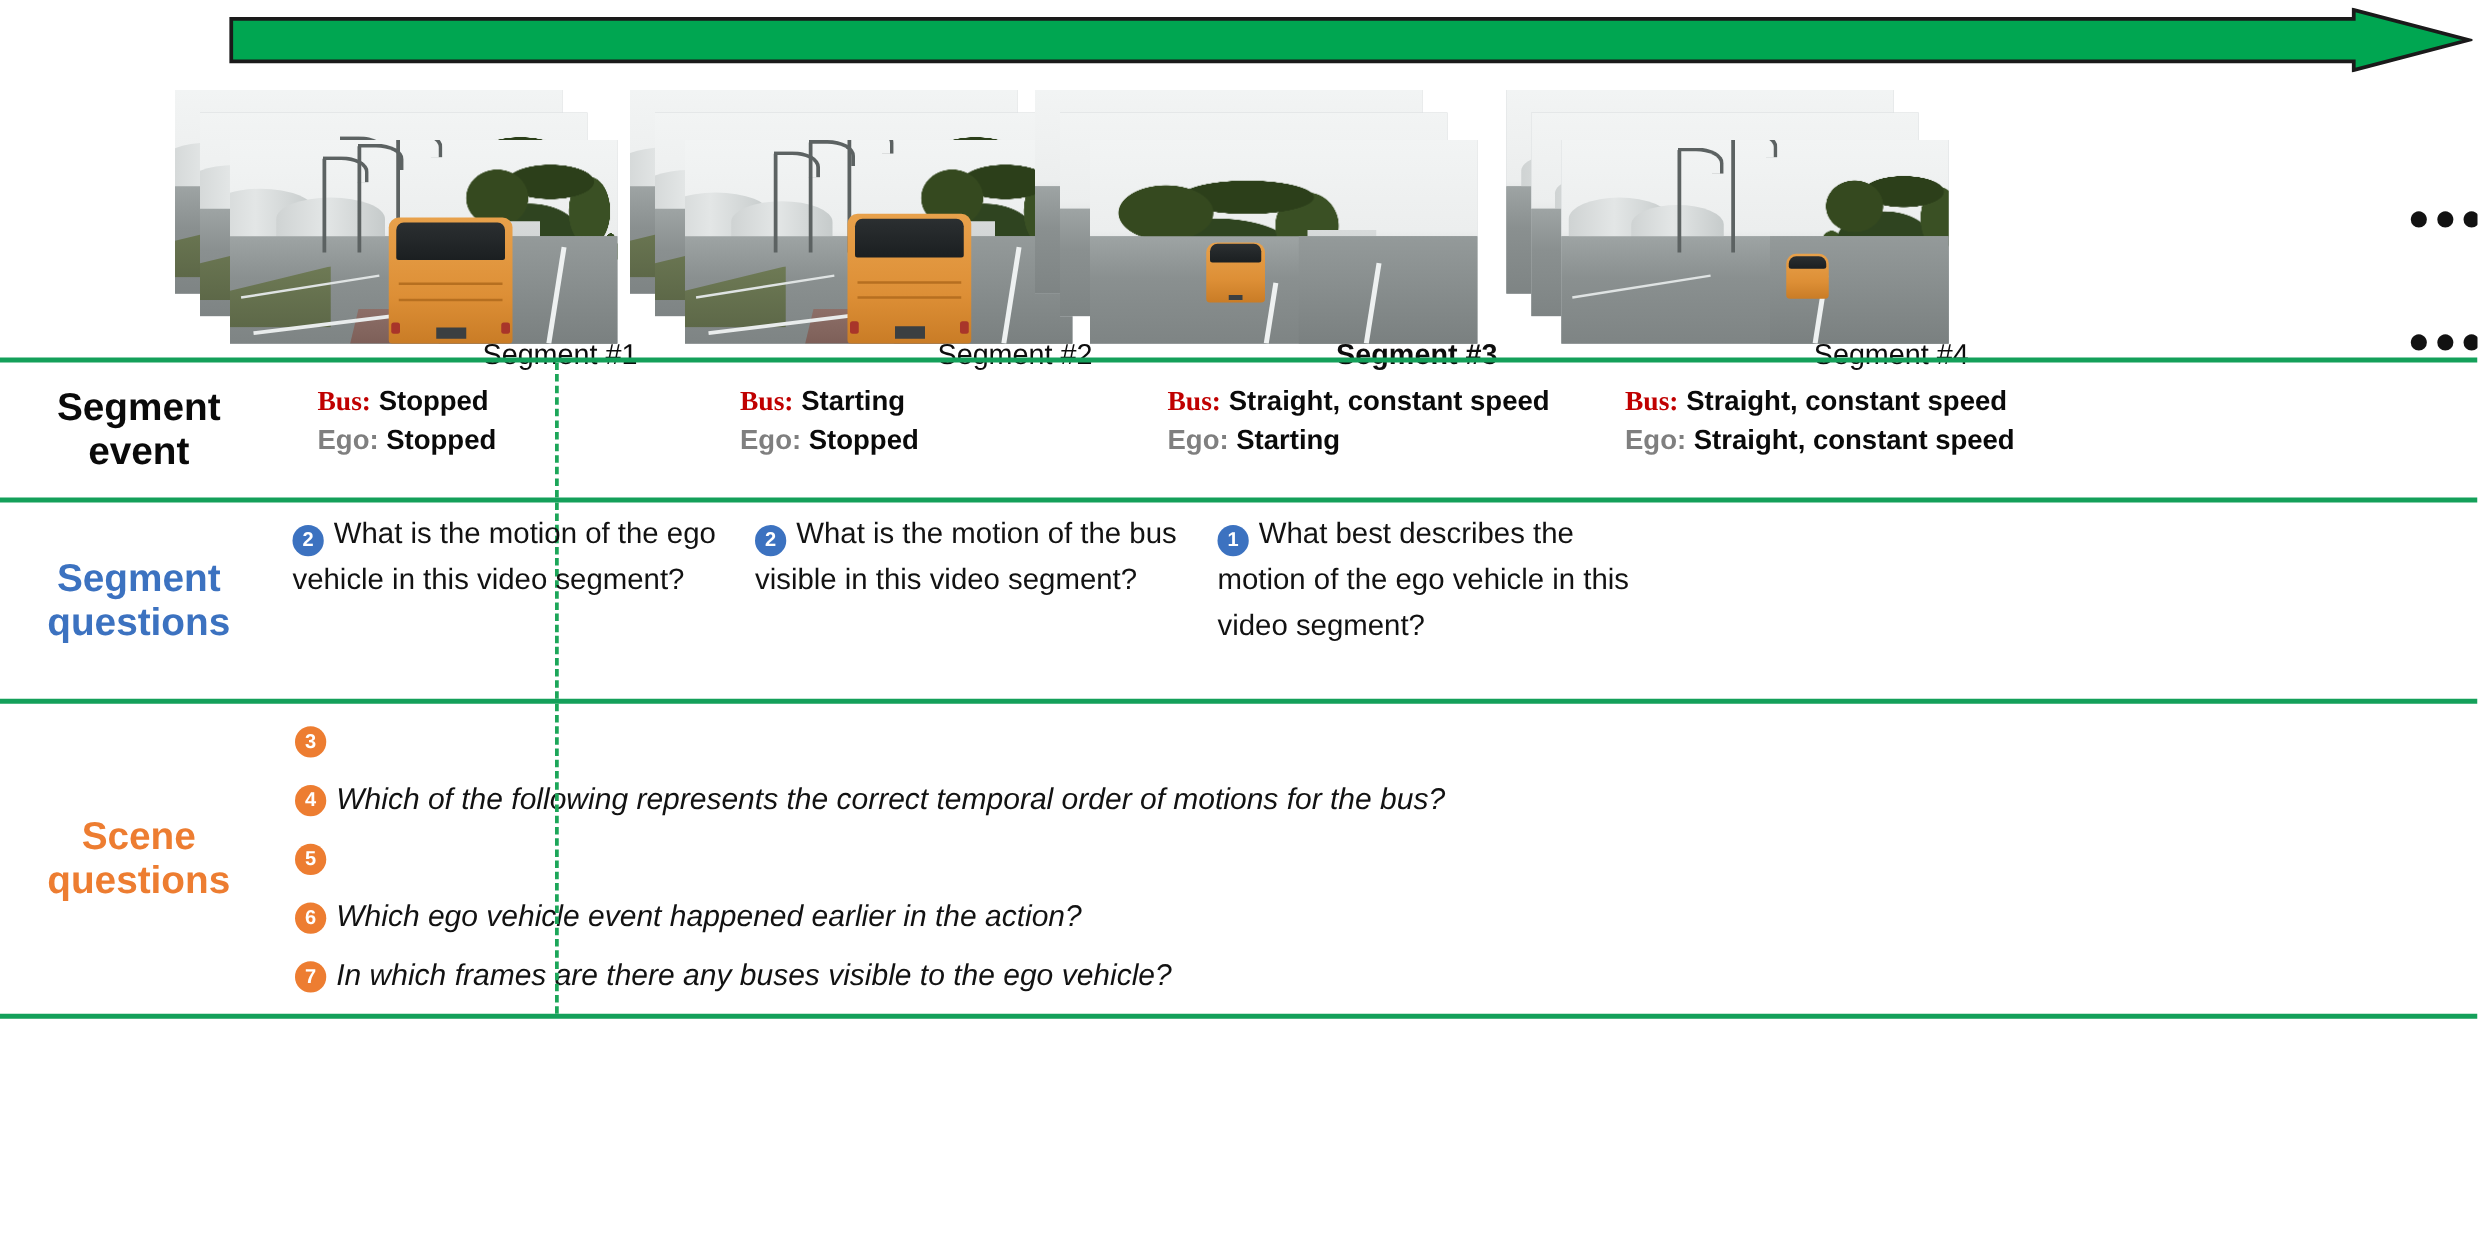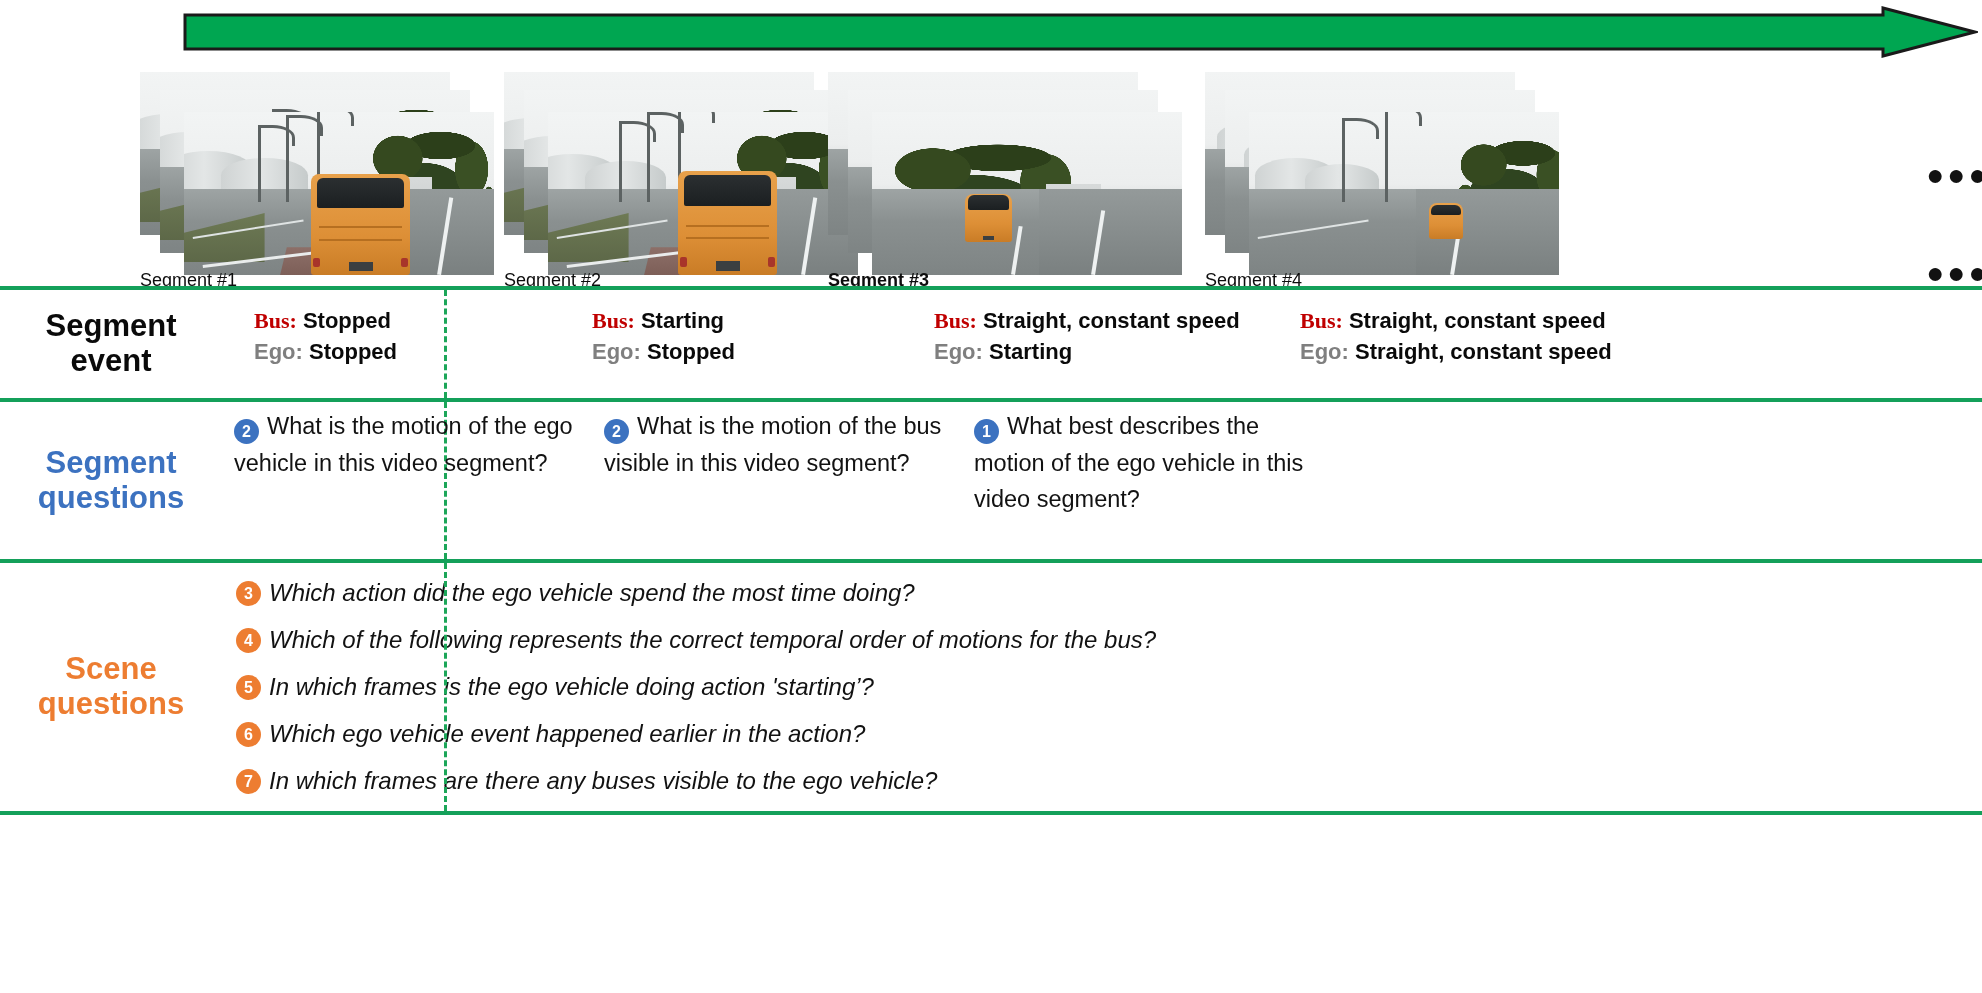--- a/index.html
+++ b/index.html
@@ -139,22 +139,22 @@
   .bus .plate {
     position: absolute; left: 38%; bottom: 4%; width: 24%; height: 9%;
     background: #3b3f41;
   }
   .bus .tl { position: absolute; width: 7%; height: 9%; bottom: 8%; background: #a8352a; border-radius: 2px; }
 
   .thumb-caption {
     position: absolute;
     top: 198px;
     width: 370px;
-    text-align: left;
-    font-size: 18px;
+    text-align: right;
+    font-size: 23px;
     color: #0d0d0d;
     white-space: nowrap;
   }
   .ellipsis-dots {
     position: absolute;
     font-size: 30px; font-weight: bold; color: #121212;
     letter-spacing: 3px; line-height: 1;
     white-space: nowrap;
   }
 
@@ -542,29 +542,27 @@
       <span>
         <span>Scene</span><br>
         <span>questions</span>
       </span>
     </div>
     <div class="rowbody">
       <div class="vdash"></div>
       <div class="sceneq-list">
         <div class="sceneq-item">
           <span class="badge orange">3</span>
-          <span class="sceneq-text">Which action did the ego vehicle spend the most time doing?</span>
         </div>
         <div class="sceneq-item">
           <span class="badge orange">4</span>
           <span class="sceneq-text">Which of the following represents the correct temporal order of motions for the bus?</span>
         </div>
         <div class="sceneq-item">
           <span class="badge orange">5</span>
-          <span class="sceneq-text">In which frames is the ego vehicle doing action 'starting’?</span>
         </div>
         <div class="sceneq-item">
           <span class="badge orange">6</span>
           <span class="sceneq-text">Which ego vehicle event happened earlier in the action?</span>
         </div>
         <div class="sceneq-item">
           <span class="badge orange">7</span>
           <span class="sceneq-text">In which frames are there any buses visible to the ego vehicle?</span>
         </div>
       </div>

